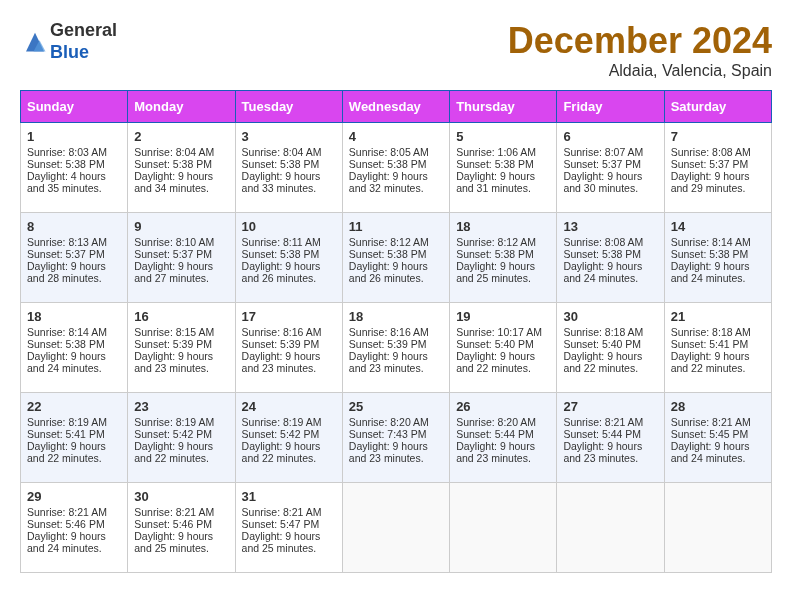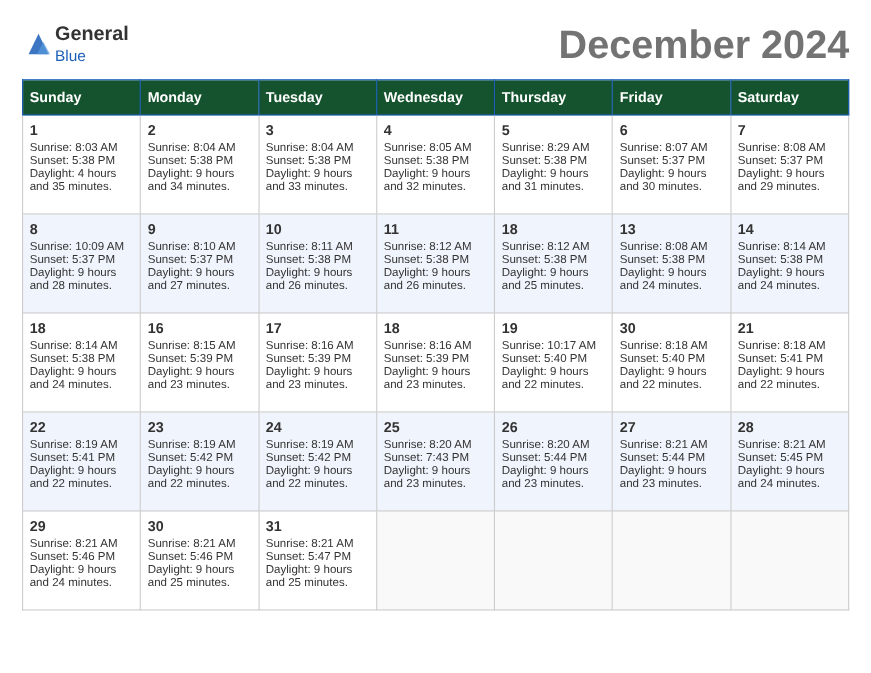--- a/index.html
+++ b/index.html
@@ -16,48 +16,48 @@
       align-items: flex-start;
       margin-bottom: 10px;
     }
     .logo-text-general {
       font-size: 18px;
       font-weight: bold;
       color: #333;
       line-height: 1.2;
     }
     .logo-text-blue {
-      font-size: 14px;
-      font-weight: normal;
+      font-size: 18px;
+      font-weight: bold;
       color: #1a5eb8;
       line-height: 1.2;
     }
     .logo-icon {
       width: 30px;
       height: 30px;
     }
     .title-section {
       text-align: right;
     }
     .month-title {
       font-size: 36px;
       font-weight: bold;
-      color: #737373;
+      color: #a16207;
     }
     .location-title {
       font-size: 16px;
       color: #333;
     }
     table {
       width: 100%;
       border-collapse: collapse;
       table-layout: fixed;
     }
     thead tr th {
-      background-color: #14532d;
+      background-color: #d946ef;
       color: #fff;
       text-align: left;
       padding: 8px 6px;
       font-size: 13px;
       font-weight: bold;
       border: 1px solid #1a5eb8;
     }
     tbody tr td {
       vertical-align: top;
       padding: 6px;
@@ -102,20 +102,21 @@
           <polygon points="18,30 26,15 34,30" fill="#5599dd" opacity="0.7"></polygon>
         </svg>
         <div>
           <span class="logo-text-general">General</span><br>
           <span class="logo-text-blue">Blue</span>
         </div>
       </div>
     </div>
     <div class="title-section">
       <div class="month-title">December 2024</div>
+      <div class="location-title">Aldaia, Valencia, Spain</div>
     </div>
   </div>
 
   <table>
     <thead>
       <tr>
         <th>Sunday</th>
         <th>Monday</th>
         <th>Tuesday</th>
         <th>Wednesday</th>
@@ -123,26 +124,26 @@
         <th>Friday</th>
         <th>Saturday</th>
       </tr>
     </thead>
     <tbody id="calendar-body">
     <tr>
           <td><span class="day-num">1</span><span>Sunrise: 8:03 AM</span><br><span>Sunset: 5:38 PM</span><br><span>Daylight: 4 hours and 35 minutes.</span></td>
           <td><span class="day-num">2</span><span>Sunrise: 8:04 AM</span><br><span>Sunset: 5:38 PM</span><br><span>Daylight: 9 hours and 34 minutes.</span></td>
           <td><span class="day-num">3</span><span>Sunrise: 8:04 AM</span><br><span>Sunset: 5:38 PM</span><br><span>Daylight: 9 hours and 33 minutes.</span></td>
           <td><span class="day-num">4</span><span>Sunrise: 8:05 AM</span><br><span>Sunset: 5:38 PM</span><br><span>Daylight: 9 hours and 32 minutes.</span></td>
-          <td><span class="day-num">5</span><span>Sunrise: 8:29 AM</span><br><span>Sunset: 5:38 PM</span><br><span>Daylight: 9 hours and 31 minutes.</span></td>
+          <td><span class="day-num">5</span><span>Sunrise: 1:06 AM</span><br><span>Sunset: 5:38 PM</span><br><span>Daylight: 9 hours and 31 minutes.</span></td>
           <td><span class="day-num">6</span><span>Sunrise: 8:07 AM</span><br><span>Sunset: 5:37 PM</span><br><span>Daylight: 9 hours and 30 minutes.</span></td>
           <td><span class="day-num">7</span><span>Sunrise: 8:08 AM</span><br><span>Sunset: 5:37 PM</span><br><span>Daylight: 9 hours and 29 minutes.</span></td>
         </tr>
         <tr>
-          <td><span class="day-num">8</span><span>Sunrise: 10:09 AM</span><br><span>Sunset: 5:37 PM</span><br><span>Daylight: 9 hours and 28 minutes.</span></td>
+          <td><span class="day-num">8</span><span>Sunrise: 8:13 AM</span><br><span>Sunset: 5:37 PM</span><br><span>Daylight: 9 hours and 28 minutes.</span></td>
           <td><span class="day-num">9</span><span>Sunrise: 8:10 AM</span><br><span>Sunset: 5:37 PM</span><br><span>Daylight: 9 hours and 27 minutes.</span></td>
           <td><span class="day-num">10</span><span>Sunrise: 8:11 AM</span><br><span>Sunset: 5:38 PM</span><br><span>Daylight: 9 hours and 26 minutes.</span></td>
           <td><span class="day-num">11</span><span>Sunrise: 8:12 AM</span><br><span>Sunset: 5:38 PM</span><br><span>Daylight: 9 hours and 26 minutes.</span></td>
           <td><span class="day-num">18</span><span>Sunrise: 8:12 AM</span><br><span>Sunset: 5:38 PM</span><br><span>Daylight: 9 hours and 25 minutes.</span></td>
           <td><span class="day-num">13</span><span>Sunrise: 8:08 AM</span><br><span>Sunset: 5:38 PM</span><br><span>Daylight: 9 hours and 24 minutes.</span></td>
           <td><span class="day-num">14</span><span>Sunrise: 8:14 AM</span><br><span>Sunset: 5:38 PM</span><br><span>Daylight: 9 hours and 24 minutes.</span></td>
         </tr>
         <tr>
           <td><span class="day-num">18</span><span>Sunrise: 8:14 AM</span><br><span>Sunset: 5:38 PM</span><br><span>Daylight: 9 hours and 24 minutes.</span></td>
           <td><span class="day-num">16</span><span>Sunrise: 8:15 AM</span><br><span>Sunset: 5:39 PM</span><br><span>Daylight: 9 hours and 23 minutes.</span></td>

